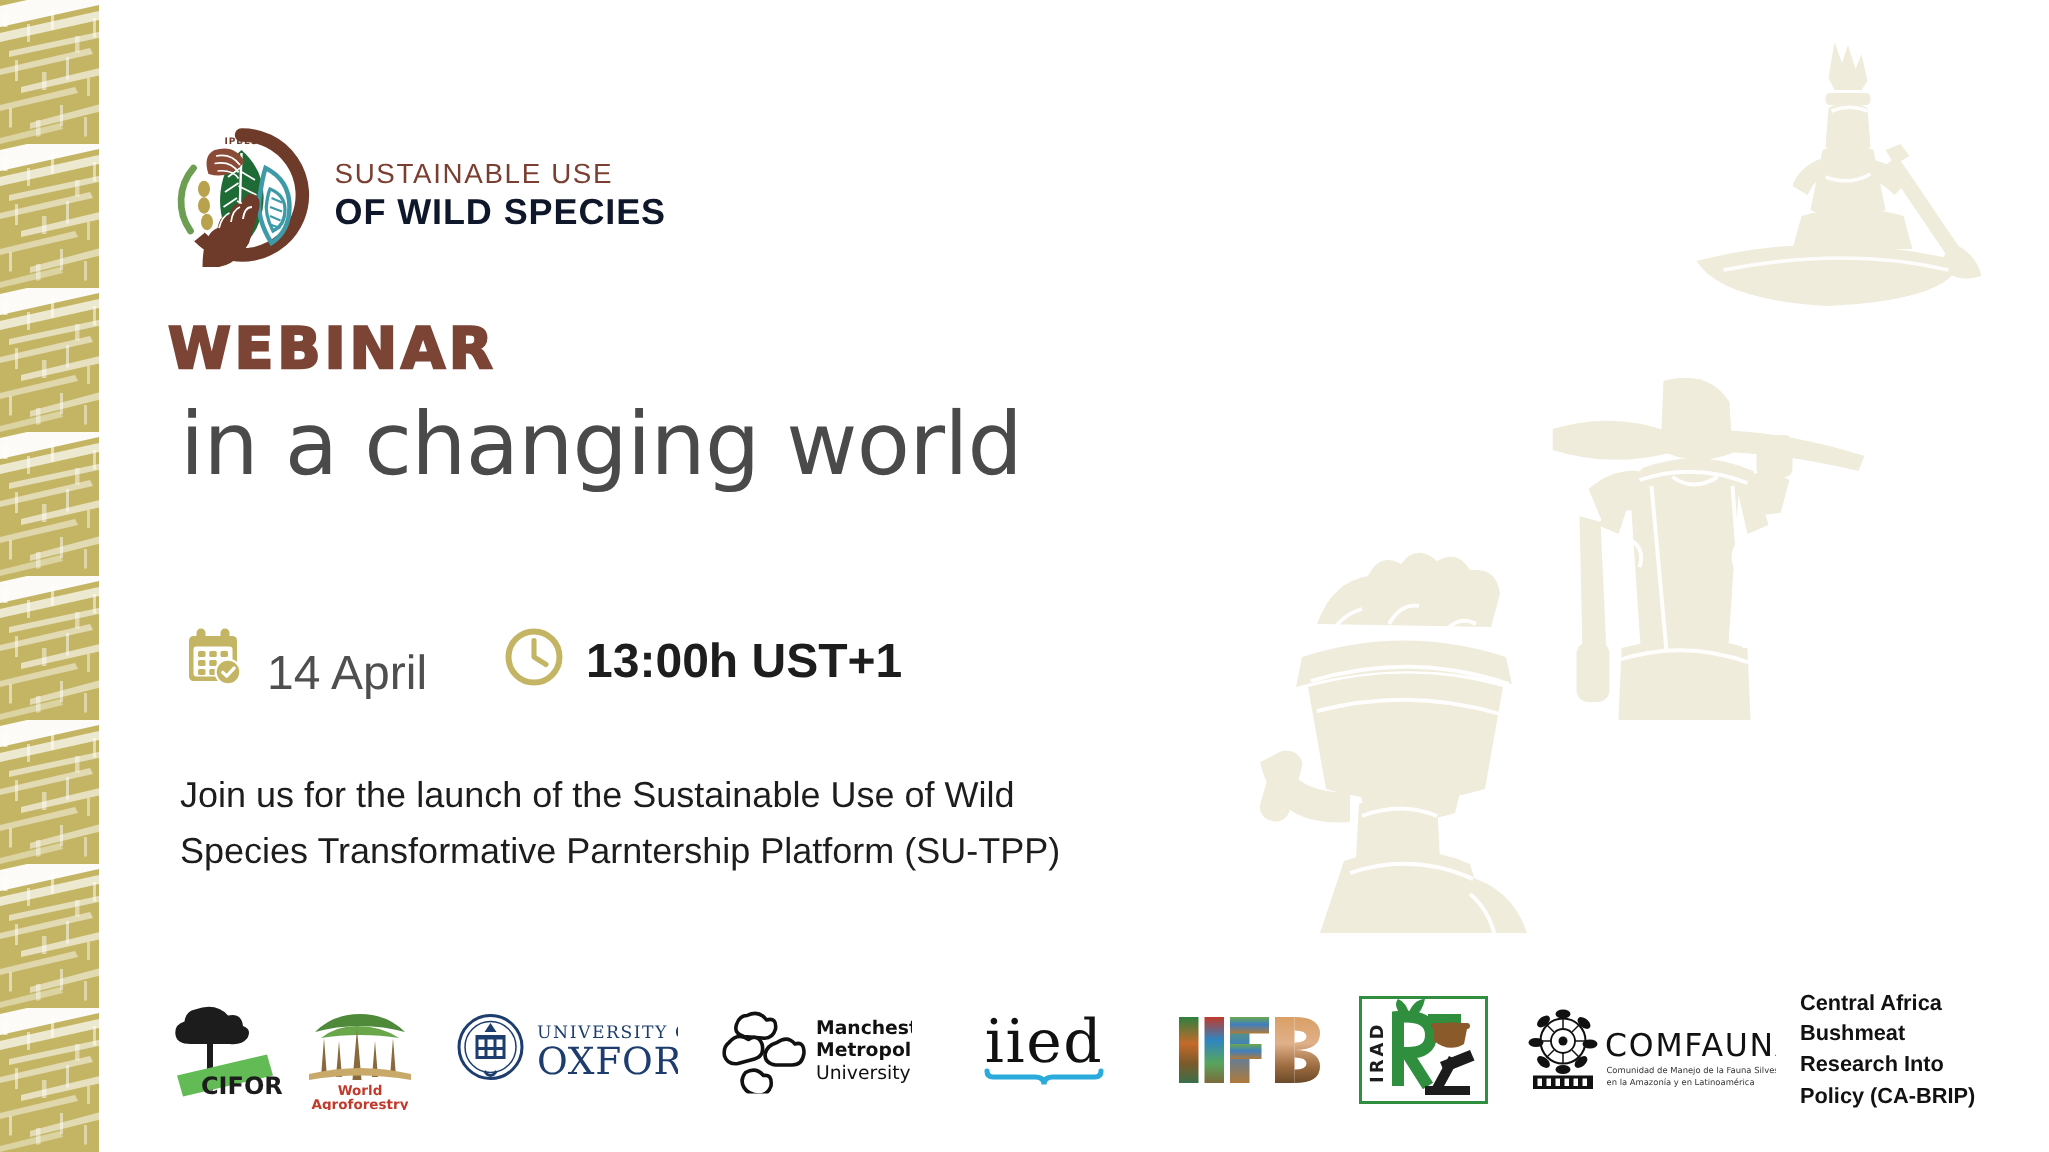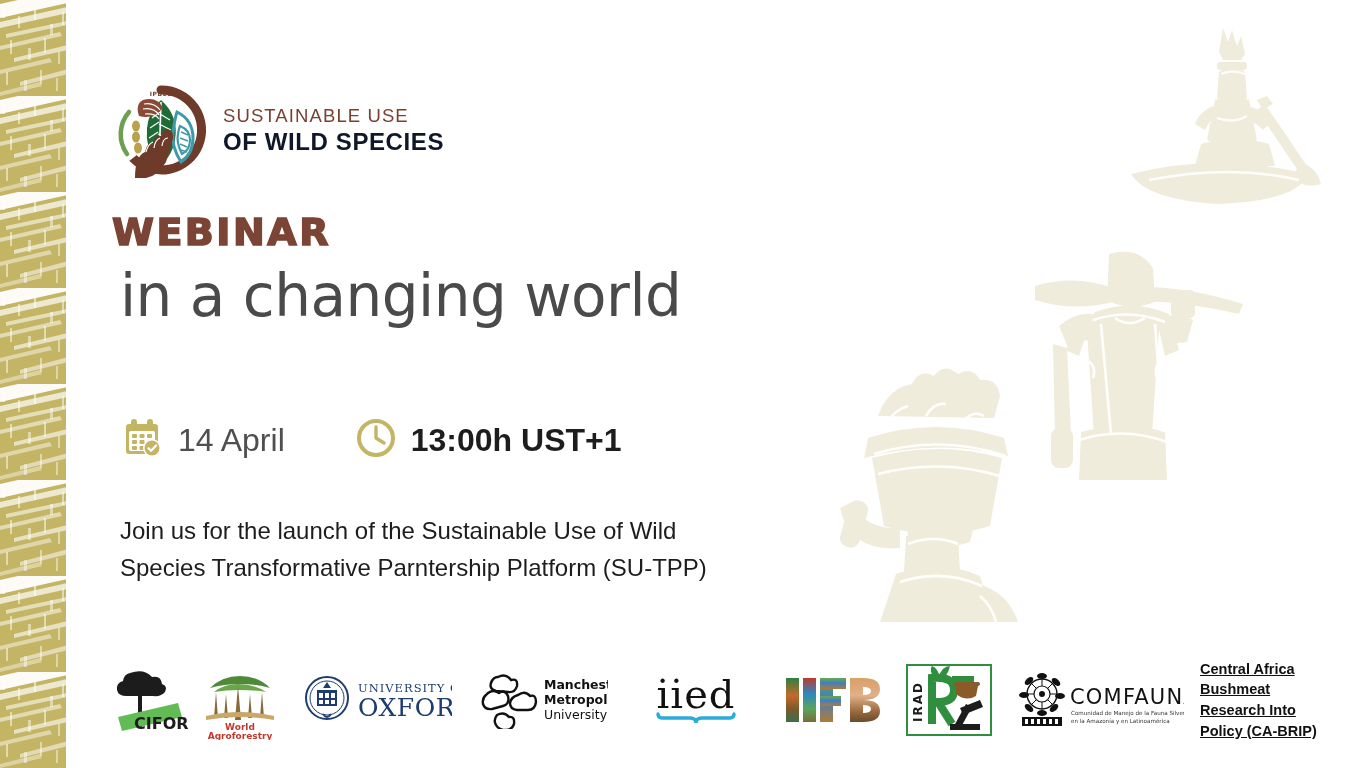--- a/index.html
+++ b/index.html
@@ -43,21 +43,21 @@
     position:absolute;left:120px;top:262px;width:930px;
     font-size:58px;line-height:1.18;color:#4a4a4a;
     font-weight:400;letter-spacing:-0.5px;
     font-family:"DejaVu Sans", sans-serif;
   }
   .headline .l{display:block;}
 
   
   .meta{position:absolute;left:118px;top:414px;display:flex;align-items:center;}
   .meta-item{display:flex;align-items:center;}
-  .meta-item.date{margin-right:68px;}
+  .meta-item.date{margin-right:48px;align-items:flex-end;}
   .meta-icon{flex:0 0 auto;display:block;}
   .meta-text{font-size:32px;color:#4f4f4f;margin-left:12px;font-weight:400;}
   .meta-item.time .meta-text{color:#1d1d1d;font-weight:bold;}
 
   
   .desc{
     position:absolute;left:120px;top:512px;width:740px;
     font-size:24px;line-height:1.55;color:#1d1d1d;font-weight:400;
   }
   .desc .l{display:block;}
@@ -71,21 +71,21 @@
   .p-cifor{width:78px;margin-right:14px;}
   .p-icraf{width:72px;margin-right:26px;align-items:flex-end;}
   .p-oxford{width:150px;margin-right:26px;}
   .p-mmu{width:130px;margin-right:36px;}
   .p-iied{width:104px;margin-right:36px;}
   .p-iifb{width:98px;margin-right:24px;}
   .p-irad{width:86px;margin-right:24px;}
   .p-comfauna{width:168px;margin-right:16px;}
   .p-cabrip{width:240px;}
   .cabrip-text{
-    font-size:14.5px;line-height:1.42;font-weight:700;color:#111;text-decoration:underline;
+    font-size:14.5px;line-height:1.42;font-weight:700;color:#111;
   }
   .cabrip-text .l{display:block;}
 </style>
 </head>
 <body>
 
 <div class="poster">
 
   <div class="left-strip">
     <svg width="72" height="768" viewBox="0 0 72 768" aria-hidden="true">

